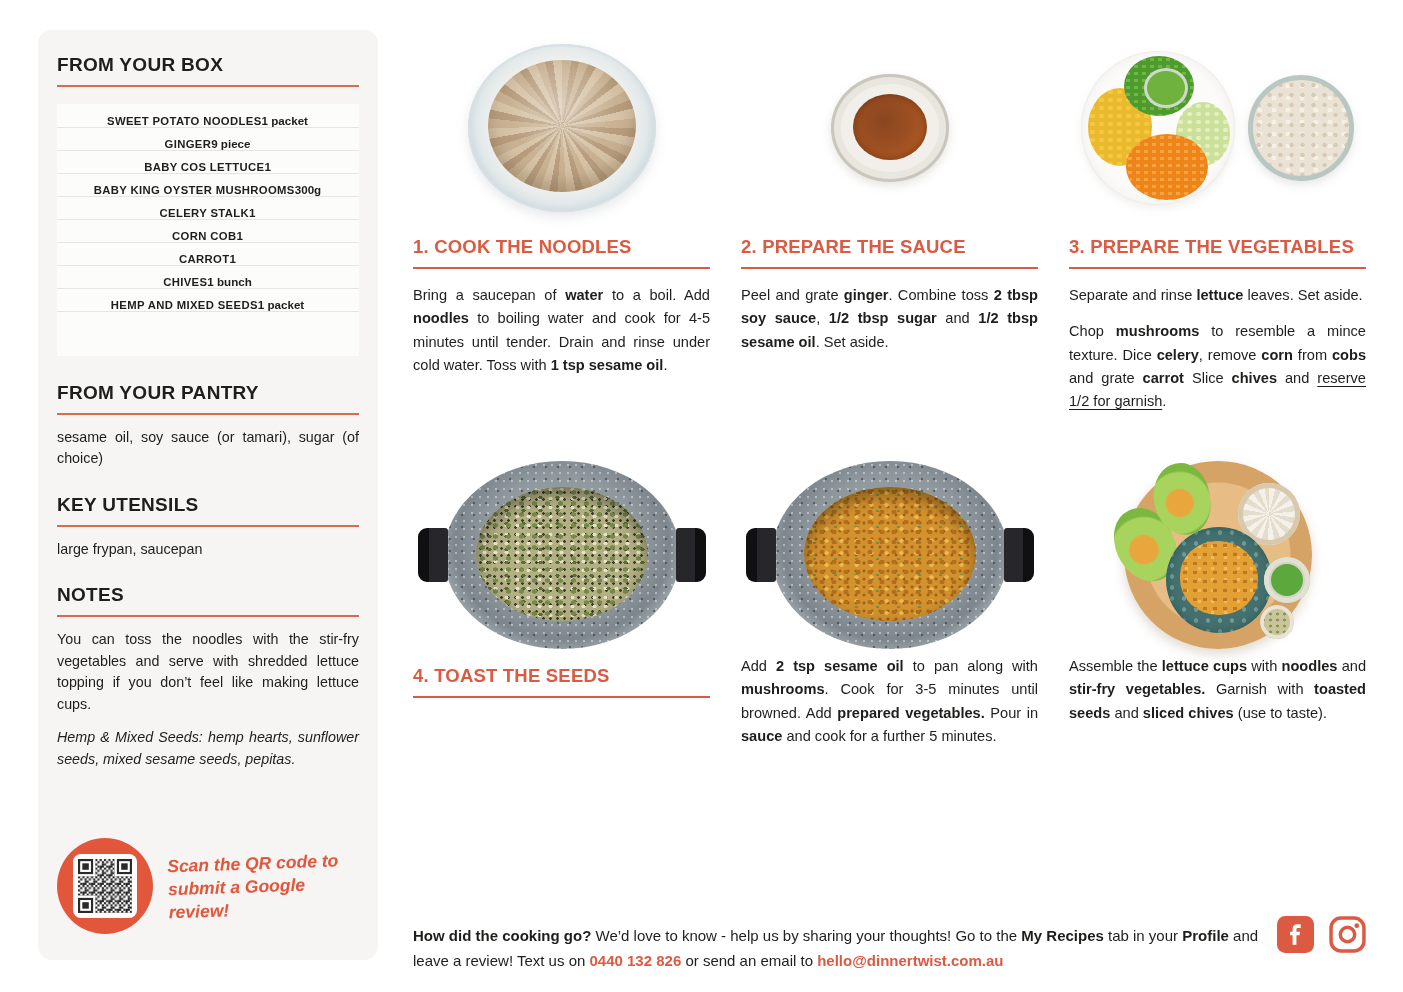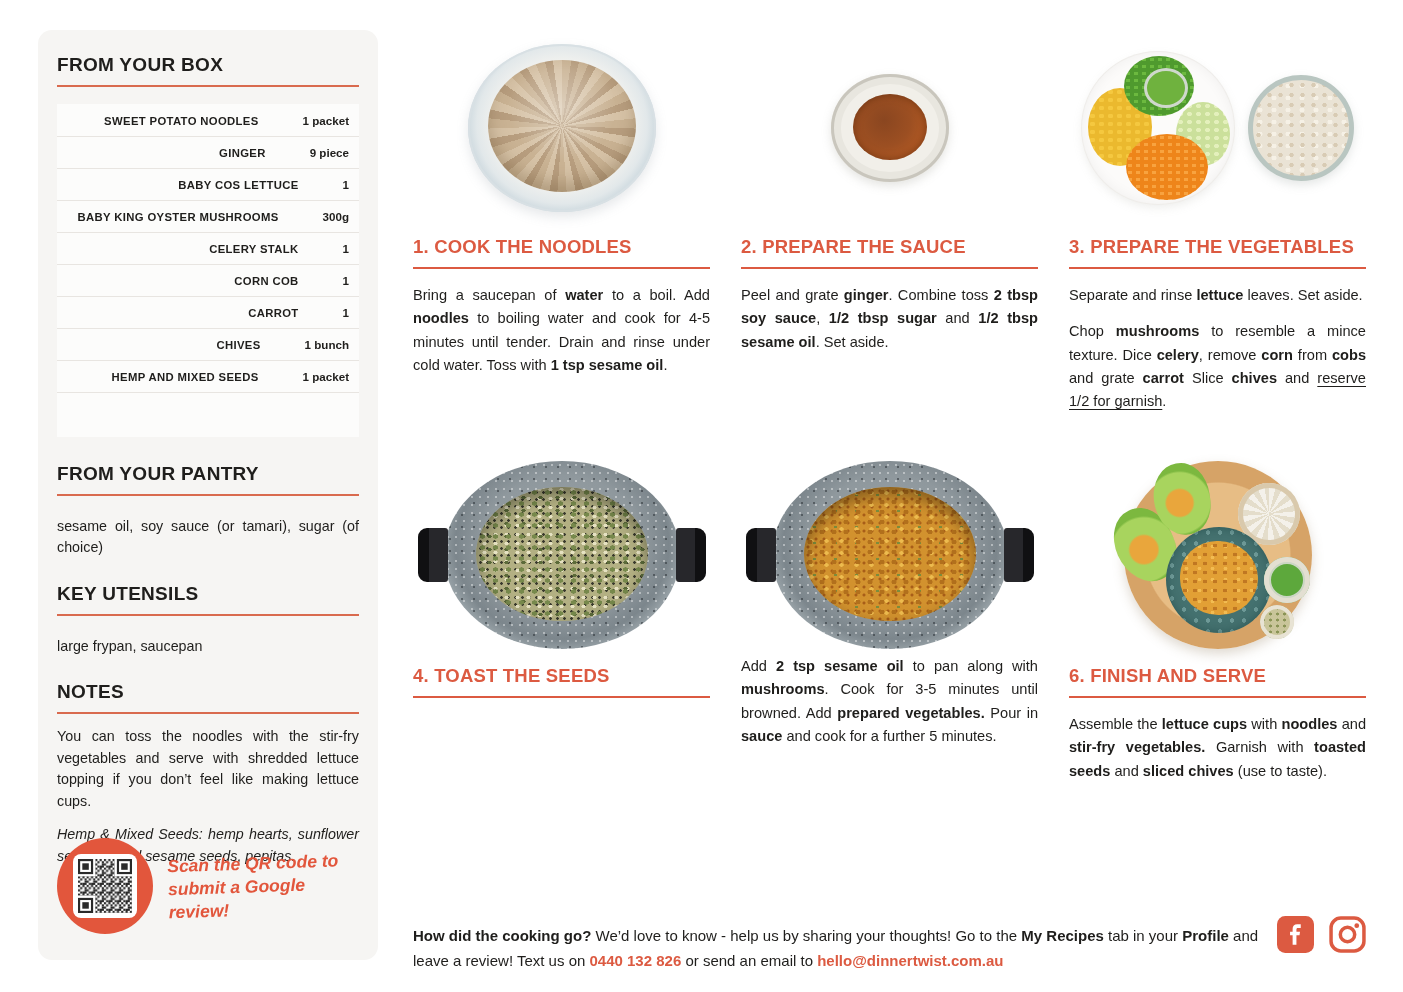--- a/index.html
+++ b/index.html
@@ -22,26 +22,26 @@
   .sidebar{
     position:absolute;left:38px;top:30px;width:340px;height:930px;
     background:var(--side-bg);border-radius:14px;padding:24px 19px 20px;
   }
   .side-title{
     font-size:19px;font-weight:bold;letter-spacing:.3px;margin:0 0 0;
     padding-bottom:9px;border-bottom:2px solid #D96A4E;
   }
   .box-table{background:#FCFCFB;margin:17px 0 26px;padding:1px 0 44px;}
   .ing-row{
-    display:flex;justify-content:flex-end;align-items:center;
-    padding:9px 10px 9px 9px;border-bottom:1px solid #E8E5E1;gap:44px;
+    display:flex;justify-content:center;align-items:center;
+    padding:9px 10px 0 9px;border-bottom:1px solid #E8E5E1;
   }
   .ing-name{font-size:11.3px;font-weight:bold;letter-spacing:.35px;text-transform:uppercase;}
   .ing-qty{font-size:11.6px;font-weight:bold;}
-  .side-text{font-size:14.3px;line-height:1.5;text-align:justify;margin:20px 0 24px;}
+  .side-text{font-size:14.3px;line-height:1.5;text-align:justify;margin:12px 0 24px;}
   .side-text.tight{text-align:left;}
   .notes-p{font-size:14.3px;line-height:1.5;text-align:justify;margin:12px 0 10px;}
   .qr-row{
     position:absolute;left:19px;bottom:26px;display:flex;align-items:center;gap:15px;width:302px;
   }
   .qr-circle{
     flex:0 0 auto;width:96px;height:96px;border-radius:50%;background:#E2563C;
     display:flex;align-items:center;justify-content:center;
   }
   .qr-white{width:64px;height:64px;background:#fff;border-radius:8px;padding:5px;}
@@ -337,21 +337,20 @@
         <div class="lettuce one"></div>
         <div class="lettuce two"></div>
         <div class="bowl-servnoodles"></div>
         <div class="plate-teal">
           <div class="mound-stirfry"></div>
         </div>
         <div class="bowl-servchive"></div>
         <div class="bowl-servseeds"></div>
       </div>
     </div>
-    <h3 class="step-title">6. FINISH AND SERVE</h3>
     <div class="step-body">
       <p><span>Assemble the </span><span class="b">lettuce cups</span><span> with </span><span class="b">noodles</span><span> and </span><span class="b">stir-fry vegetables.</span><span> Garnish with </span><span class="b">toasted seeds</span><span> and </span><span class="b">sliced chives</span><span> (use to taste).</span></p>
     </div>
   </section>
 
   <p class="footer-text"><span class="b">How did the cooking go?</span><span> We’d love to know - help us by sharing your thoughts! Go to the </span><span class="b">My Recipes</span><span> tab in your </span><span class="b">Profile</span><span> and leave a review! Text us on </span><span class="b accent">0440 132 826</span><span> or send an email to </span><span class="b accent">hello@dinnertwist.com.au</span></p>
 
   <div class="social">
     <button class="social-btn">
       <svg viewBox="0 0 36 36">

